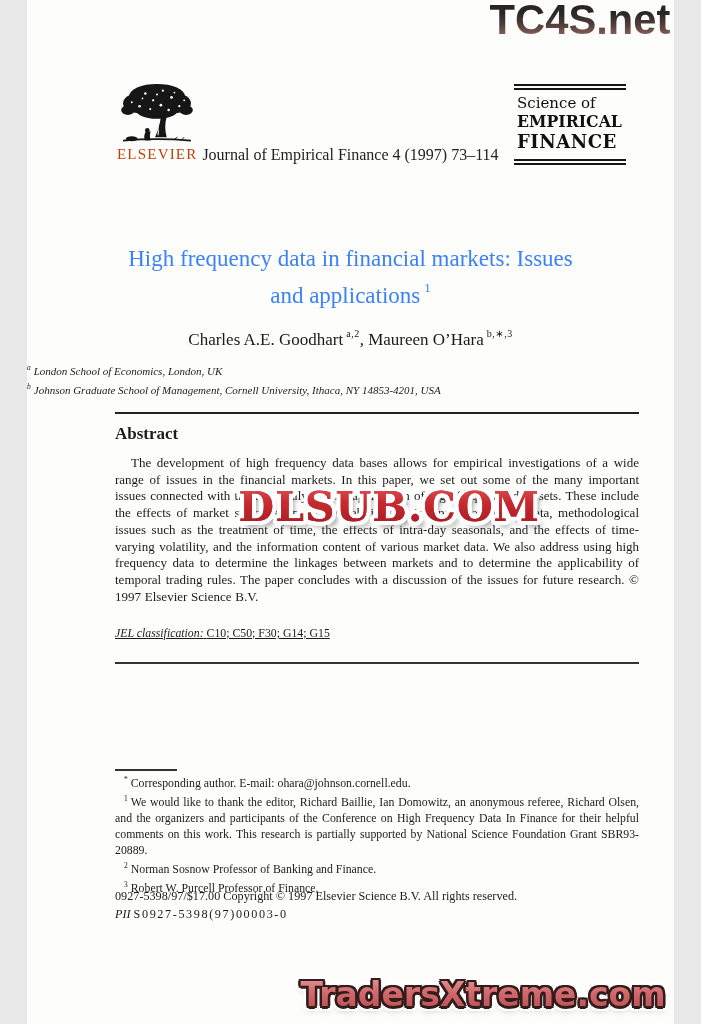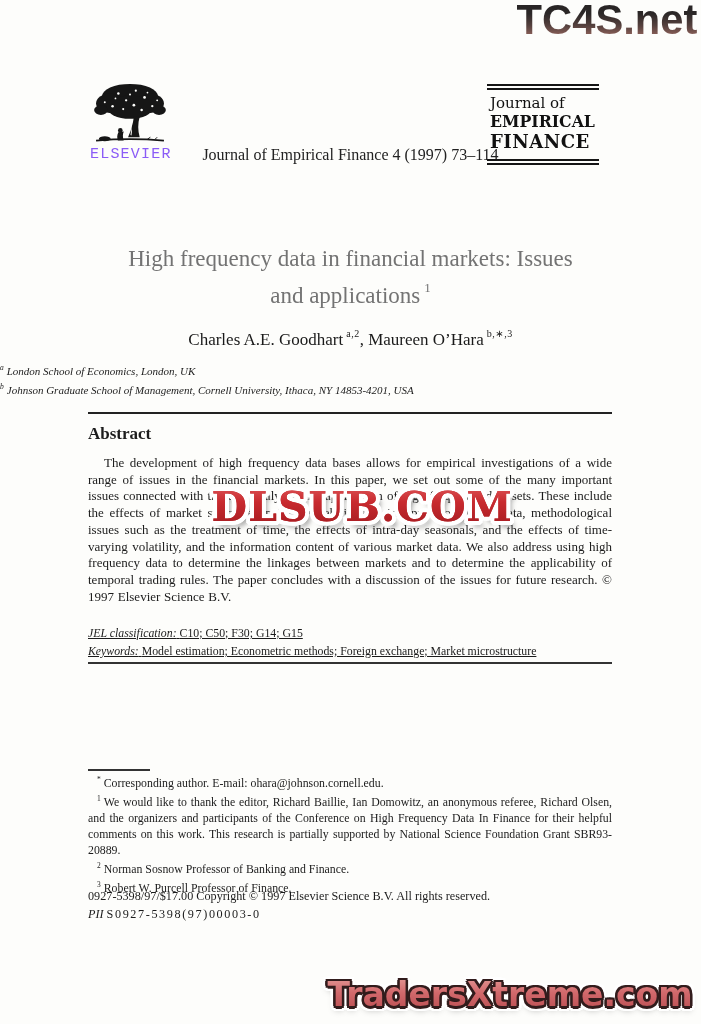--- a/index.html
+++ b/index.html
@@ -1,54 +1,54 @@
 <!DOCTYPE html>
 <html><head>
 <meta charset="utf-8">
 <style>
   html,body{margin:0;padding:0;background:#e8e8e8;}
   .page{
-    position:relative; width:701px; height:1024px; margin:0 auto;
+    position:relative; width:647px; height:1024px; margin:0 auto;
     background:#fdfdfb; overflow:hidden;
     font-family:"Liberation Serif", serif; color:#1c1c1c;
   }
   
   .wm-top{
     position:absolute; top:-5px; right:4px;
     font-family:"Liberation Sans", sans-serif; font-weight:800; font-size:43px;
     letter-spacing:0px; transform:scaleX(.97); transform-origin:100% 0;
     background:linear-gradient(180deg,#252223 0%,#2b2727 38%,#54403d 62%,#8a5f58 82%,#bb928a 100%);
     -webkit-background-clip:text; background-clip:text; color:transparent;
     white-space:nowrap;
   }
   
   .logo-wrap{position:absolute; left:90px; top:80px; width:80px; text-align:center;}
   .logo-wrap svg{display:block; margin:0 auto;}
   .publisher{
-    margin-top:2px; font-size:15px; letter-spacing:1.2px; color:#8b5cf6;
-    font-family:Liberation Mono, monospace; white-space:nowrap;
+    margin-top:2px; font-size:15px; letter-spacing:1.2px; color:#c2410c;
+    font-family:Liberation Serif, serif; white-space:nowrap;
   }
   .citation{
     position:absolute; left:0; right:0; top:146px; text-align:center;
     font-size:16px; color:#222; white-space:nowrap;
   }
   .journal-box{
     position:absolute; left:487px; top:84px; width:112px;
     border-top:6px double #151515; border-bottom:6px double #151515;
     padding:5px 0 7px 3px; box-sizing:border-box;
   }
   .jb1{font-family:"DejaVu Serif", serif; font-size:15px; color:#111; line-height:17px;}
   .jb2{font-family:"DejaVu Serif", serif; font-weight:bold; font-size:17.5px; color:#111;
        line-height:19px; display:inline-block; transform:scaleX(.9); transform-origin:0 50%; white-space:nowrap;}
   .jb3{font-family:"DejaVu Serif", serif; font-weight:bold; font-size:19px; color:#111;
        line-height:21px; display:inline-block; transform:scaleX(.95); transform-origin:0 50%; letter-spacing:.5px;}
   
   .title{
     position:absolute; left:0; right:0; top:243px; text-align:center;
-    font-size:23px; line-height:31px; color:#737373;
+    font-size:23px; line-height:31px; color:#3b82f6;
   }
   .title sup{font-size:13px; position:relative; top:-2px; margin-left:4px;}
   .authors{
     position:absolute; left:0; right:0; top:329px; text-align:center;
     font-size:17px; color:#1a1a1a;
   }
   .authors sup{font-size:10px; position:relative; top:-1px; margin-left:3px; letter-spacing:.5px;}
   .affils{
     position:absolute; left:0; right:0; top:360px; 
     font-style:italic; font-size:11px; line-height:16px; color:#222;
@@ -174,21 +174,21 @@
         <path d="M5,62.5 Q40,59.5 75,62.5" stroke="#161616" stroke-width="1.8" fill="none"></path>
         <path d="M8,61 l3,-2 M58,61 l3,-2 M66,61 l2,-2" stroke="#161616" stroke-width="1" fill="none"></path>
       </svg>
     </span>
     <div class="publisher">ELSEVIER</div>
   </div>
 
   <div class="citation">Journal of Empirical Finance 4 (1997) 73–114</div>
 
   <div class="journal-box">
-    <div class="jb1">Journal of</div>
+    <div class="jb1">Science of</div>
     <div><span class="jb2">EMPIRICAL</span></div>
     <div><span class="jb3">FINANCE</span></div>
   </div>
 
   <div class="title">
     <span>High frequency data in financial markets: Issues</span><br>
     <span>and applications</span><sup>1</sup>
   </div>
 
   <div class="authors">
@@ -206,21 +206,20 @@
   <div class="abs-head">Abstract</div>
   <div class="abs-body">The development of high frequency data bases allows for empirical investigations of a wide range of issues in the financial markets. In this paper, we set out some of the many important issues connected with the use, analysis, and application of high-frequency data sets. These include the effects of market structure on the availability and interpretation of the data, methodological issues such as the treatment of time, the effects of intra-day seasonals, and the effects of time-varying volatility, and the information content of various market data. We also address using high frequency data to determine the linkages between markets and to determine the applicability of temporal trading rules. The paper concludes with a discussion of the issues for future research. © 1997 Elsevier Science B.V.</div>
 
   <div class="wm-mid">
     <span class="back">DLSUB.COM</span>
     <span class="front">DLSUB.COM</span>
   </div>
 
   <div class="class-block">
     <div><span class="lbl">JEL classification:</span> <span>C10; C50; F30; G14; G15</span></div>
-    <div><span class="lbl">Keywords:</span> <span>Model estimation; Econometric methods; Foreign exchange; Market microstructure</span></div>
   </div>
 
   <div class="rule-b"></div>
 
   <div class="fn-rule"></div>
   <div class="footnotes">
     <p><sup>*</sup><span>Corresponding author. E-mail: ohara@johnson.cornell.edu.</span></p>
     <p class="just"><sup>1</sup><span>We would like to thank the editor, Richard Baillie, Ian Domowitz, an anonymous referee, Richard Olsen, and the organizers and participants of the Conference on High Frequency Data In Finance for their helpful comments on this work. This research is partially supported by National Science Foundation Grant SBR93-20889.</span></p>
     <p><sup>2</sup><span>Norman Sosnow Professor of Banking and Finance.</span></p>
     <p><sup>3</sup><span>Robert W. Purcell Professor of Finance.</span></p>

